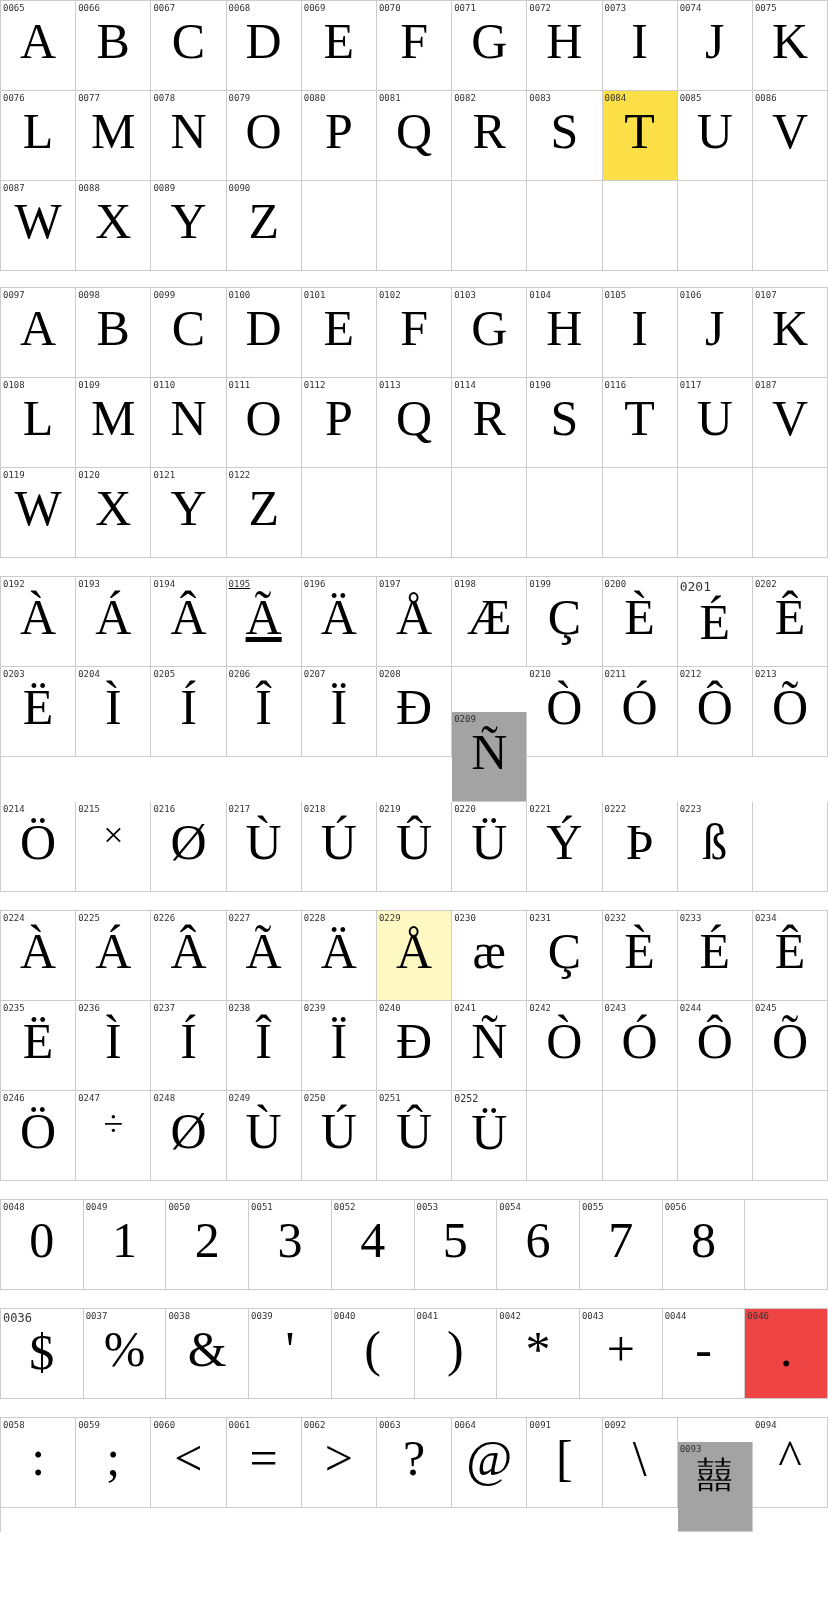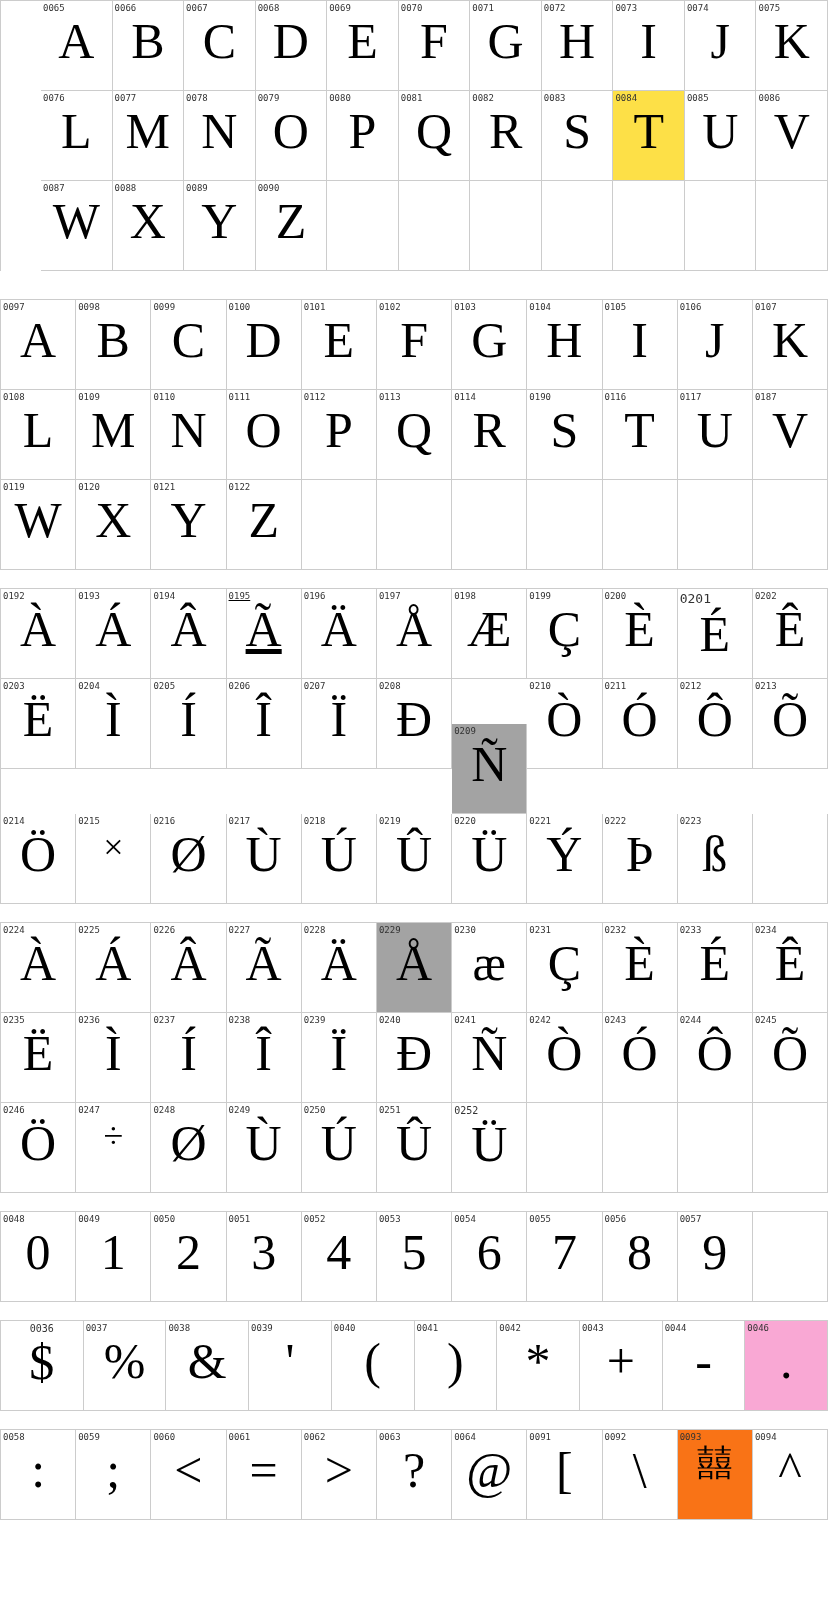--- a/index.html
+++ b/index.html
@@ -7,21 +7,21 @@
       background: #fff;
       font-family: sans-serif;
       width: 828px;
     }
   </style>
 </head>
 <body>
 
 <div style="background:#fff; padding:0;">
   <div id="chart-container">
-      <div style="border-top: 1px solid rgb(204, 204, 204); border-left: 1px solid rgb(204, 204, 204); margin-bottom: 28px; padding-left: 40px;">
+      <div style="border-top: 1px solid rgb(204, 204, 204); border-left: 1px solid rgb(204, 204, 204); margin-bottom: 16px;">
         <div style="display: flex; width: 100%;">
           <div style="border-top: none; border-right: 1px solid rgb(204, 204, 204); border-bottom: 1px solid rgb(204, 204, 204); border-left: none; border-image: initial; flex: 1 1 0%; min-width: 0px; height: 90px; position: relative; padding: 2px 2px 0px; background-color: rgb(255, 255, 255);">
             <span style="font-size: 9px; color: rgb(51, 51, 51); font-family: monospace; display: block; line-height: 1.2;">0065</span>
             <span style="display: block; text-align: center; font-size: 50px; line-height: 1; font-family: serif; color: rgb(0, 0, 0); margin-top: 2px;">A</span>
           </div>
           <div style="border-top: none; border-right: 1px solid rgb(204, 204, 204); border-bottom: 1px solid rgb(204, 204, 204); border-left: none; border-image: initial; flex: 1 1 0%; min-width: 0px; height: 90px; position: relative; padding: 2px 2px 0px; background-color: rgb(255, 255, 255);">
             <span style="font-size: 9px; color: rgb(51, 51, 51); font-family: monospace; display: block; line-height: 1.2;">0066</span>
             <span style="display: block; text-align: center; font-size: 50px; line-height: 1; font-family: serif; color: rgb(0, 0, 0); margin-top: 2px;">B</span>
           </div>
           <div style="border-top: none; border-right: 1px solid rgb(204, 204, 204); border-bottom: 1px solid rgb(204, 204, 204); border-left: none; border-image: initial; flex: 1 1 0%; min-width: 0px; height: 90px; position: relative; padding: 2px 2px 0px; background-color: rgb(255, 255, 255);">
@@ -404,21 +404,21 @@
             <span style="display: block; text-align: center; font-size: 50px; line-height: 1; font-family: serif; color: rgb(0, 0, 0); margin-top: 2px;">Â</span>
           </div>
           <div style="border-top: none; border-right: 1px solid rgb(204, 204, 204); border-bottom: 1px solid rgb(204, 204, 204); border-left: none; border-image: initial; flex: 1 1 0%; min-width: 0px; height: 90px; position: relative; padding: 2px 2px 0px; background-color: rgb(255, 255, 255);">
             <span style="font-size: 9px; color: rgb(51, 51, 51); font-family: monospace; display: block; line-height: 1.2;">0227</span>
             <span style="display: block; text-align: center; font-size: 50px; line-height: 1; font-family: serif; color: rgb(0, 0, 0); margin-top: 2px;">Ã</span>
           </div>
           <div style="border-top: none; border-right: 1px solid rgb(204, 204, 204); border-bottom: 1px solid rgb(204, 204, 204); border-left: none; border-image: initial; flex: 1 1 0%; min-width: 0px; height: 90px; position: relative; padding: 2px 2px 0px; background-color: rgb(255, 255, 255);">
             <span style="font-size: 9px; color: rgb(51, 51, 51); font-family: monospace; display: block; line-height: 1.2;">0228</span>
             <span style="display: block; text-align: center; font-size: 50px; line-height: 1; font-family: serif; color: rgb(0, 0, 0); margin-top: 2px;">Ä</span>
           </div>
-          <div style="border-top: none; border-right: 1px solid rgb(204, 204, 204); border-bottom: 1px solid rgb(204, 204, 204); border-left: none; border-image: initial; flex: 1 1 0%; min-width: 0px; height: 90px; position: relative; padding: 2px 2px 0px; background-color: #a3a3a3;">
+          <div style="border-top: none; border-right: 1px solid rgb(204, 204, 204); border-bottom: 1px solid rgb(204, 204, 204); border-left: none; border-image: initial; flex: 1 1 0%; min-width: 0px; height: 90px; position: relative; padding: 2px 2px 0px; background-color: #fef9c3;">
             <span style="font-size: 9px; color: rgb(51, 51, 51); font-family: monospace; display: block; line-height: 1.2;">0229</span>
             <span style="display: block; text-align: center; font-size: 50px; line-height: 1; font-family: serif; color: rgb(0, 0, 0); margin-top: 2px;">Å</span>
           </div>
           <div style="border-top: none; border-right: 1px solid rgb(204, 204, 204); border-bottom: 1px solid rgb(204, 204, 204); border-left: none; border-image: initial; flex: 1 1 0%; min-width: 0px; height: 90px; position: relative; padding: 2px 2px 0px; background-color: rgb(255, 255, 255);">
             <span style="font-size: 9px; color: rgb(51, 51, 51); font-family: monospace; display: block; line-height: 1.2;">0230</span>
             <span style="display: block; text-align: center; font-size: 50px; line-height: 1; font-family: serif; color: rgb(0, 0, 0); margin-top: 2px;">æ</span>
           </div>
           <div style="border-top: none; border-right: 1px solid rgb(204, 204, 204); border-bottom: 1px solid rgb(204, 204, 204); border-left: none; border-image: initial; flex: 1 1 0%; min-width: 0px; height: 90px; position: relative; padding: 2px 2px 0px; background-color: rgb(255, 255, 255);">
             <span style="font-size: 9px; color: rgb(51, 51, 51); font-family: monospace; display: block; line-height: 1.2;">0231</span>
             <span style="display: block; text-align: center; font-size: 50px; line-height: 1; font-family: serif; color: rgb(0, 0, 0); margin-top: 2px;">Ç</span>
@@ -548,31 +548,27 @@
             <span style="display: block; text-align: center; font-size: 50px; line-height: 1; font-family: serif; color: rgb(0, 0, 0); margin-top: 2px;">6</span>
           </div>
           <div style="border-top: none; border-right: 1px solid rgb(204, 204, 204); border-bottom: 1px solid rgb(204, 204, 204); border-left: none; border-image: initial; flex: 1 1 0%; min-width: 0px; height: 90px; position: relative; padding: 2px 2px 0px; background-color: rgb(255, 255, 255);">
             <span style="font-size: 9px; color: rgb(51, 51, 51); font-family: monospace; display: block; line-height: 1.2;">0055</span>
             <span style="display: block; text-align: center; font-size: 50px; line-height: 1; font-family: serif; color: rgb(0, 0, 0); margin-top: 2px;">7</span>
           </div>
           <div style="border-top: none; border-right: 1px solid rgb(204, 204, 204); border-bottom: 1px solid rgb(204, 204, 204); border-left: none; border-image: initial; flex: 1 1 0%; min-width: 0px; height: 90px; position: relative; padding: 2px 2px 0px; background-color: rgb(255, 255, 255);">
             <span style="font-size: 9px; color: rgb(51, 51, 51); font-family: monospace; display: block; line-height: 1.2;">0056</span>
             <span style="display: block; text-align: center; font-size: 50px; line-height: 1; font-family: serif; color: rgb(0, 0, 0); margin-top: 2px;">8</span>
           </div>
-          <div style="border-top: none; border-right: 1px solid rgb(204, 204, 204); border-bottom: 1px solid rgb(204, 204, 204); border-left: none; border-image: initial; flex: 1 1 0%; min-width: 0px; height: 90px; position: relative; padding: 2px 2px 0px; background-color: rgb(255, 255, 255);">
-            <span style="font-size: 9px; color: rgb(51, 51, 51); font-family: monospace; display: block; line-height: 1.2;">0057</span>
-            <span style="display: block; text-align: center; font-size: 50px; line-height: 1; font-family: serif; color: rgb(0, 0, 0); margin-top: 2px;">9</span>
-          </div>
           <div style="border-top: none; border-right: 1px solid rgb(204, 204, 204); border-bottom: 1px solid rgb(204, 204, 204); border-left: none; border-image: initial; flex: 1 1 0%; min-width: 0px; height: 90px; position: relative; padding: 2px 2px 0px; background-color: rgb(255, 255, 255);"></div>
         </div>
       </div>
       <div style="border-top: 1px solid rgb(204, 204, 204); border-left: 1px solid rgb(204, 204, 204); margin-bottom: 18px;">
         <div style="display: flex; width: 100%;">
           <div style="border-top: none; border-right: 1px solid rgb(204, 204, 204); border-bottom: 1px solid rgb(204, 204, 204); border-left: none; border-image: initial; flex: 1 1 0%; min-width: 0px; height: 90px; position: relative; padding: 2px 2px 0px; background-color: rgb(255, 255, 255);">
-            <span style="font-size: 10px; color: rgb(51, 51, 51); font-family: monospace; display: block; line-height: 1.2; text-align: center;">0036</span>
+            <span style="font-size: 12px; color: rgb(51, 51, 51); font-family: monospace; display: block; line-height: 1.2;">0036</span>
             <span style="display: block; text-align: center; font-size: 50px; line-height: 1; font-family: serif; color: rgb(0, 0, 0); margin-top: 2px;">$</span>
           </div>
           <div style="border-top: none; border-right: 1px solid rgb(204, 204, 204); border-bottom: 1px solid rgb(204, 204, 204); border-left: none; border-image: initial; flex: 1 1 0%; min-width: 0px; height: 90px; position: relative; padding: 2px 2px 0px; background-color: rgb(255, 255, 255);">
             <span style="font-size: 9px; color: rgb(51, 51, 51); font-family: monospace; display: block; line-height: 1.2;">0037</span>
             <span style="display: block; text-align: center; font-size: 50px; line-height: 1; font-family: serif; color: rgb(0, 0, 0); margin-top: 2px;">%</span>
           </div>
           <div style="border-top: none; border-right: 1px solid rgb(204, 204, 204); border-bottom: 1px solid rgb(204, 204, 204); border-left: none; border-image: initial; flex: 1 1 0%; min-width: 0px; height: 90px; position: relative; padding: 2px 2px 0px; background-color: rgb(255, 255, 255);">
             <span style="font-size: 9px; color: rgb(51, 51, 51); font-family: monospace; display: block; line-height: 1.2;">0038</span>
             <span style="display: block; text-align: center; font-size: 50px; line-height: 1; font-family: serif; color: rgb(0, 0, 0); margin-top: 2px;">&amp;</span>
           </div>
@@ -593,21 +589,21 @@
             <span style="display: block; text-align: center; font-size: 50px; line-height: 1; font-family: serif; color: rgb(0, 0, 0); margin-top: 2px;">*</span>
           </div>
           <div style="border-top: none; border-right: 1px solid rgb(204, 204, 204); border-bottom: 1px solid rgb(204, 204, 204); border-left: none; border-image: initial; flex: 1 1 0%; min-width: 0px; height: 90px; position: relative; padding: 2px 2px 0px; background-color: rgb(255, 255, 255);">
             <span style="font-size: 9px; color: rgb(51, 51, 51); font-family: monospace; display: block; line-height: 1.2;">0043</span>
             <span style="display: block; text-align: center; font-size: 50px; line-height: 1; font-family: serif; color: rgb(0, 0, 0); margin-top: 2px;">+</span>
           </div>
           <div style="border-top: none; border-right: 1px solid rgb(204, 204, 204); border-bottom: 1px solid rgb(204, 204, 204); border-left: none; border-image: initial; flex: 1 1 0%; min-width: 0px; height: 90px; position: relative; padding: 2px 2px 0px; background-color: rgb(255, 255, 255);">
             <span style="font-size: 9px; color: rgb(51, 51, 51); font-family: monospace; display: block; line-height: 1.2;">0044</span>
             <span style="display: block; text-align: center; font-size: 50px; line-height: 1; font-family: serif; color: rgb(0, 0, 0); margin-top: 2px;">-</span>
           </div>
-          <div style="border-top: none; border-right: 1px solid rgb(204, 204, 204); border-bottom: 1px solid rgb(204, 204, 204); border-left: none; border-image: initial; flex: 1 1 0%; min-width: 0px; height: 90px; position: relative; padding: 2px 2px 0px; background-color: #f9a8d4;">
+          <div style="border-top: none; border-right: 1px solid rgb(204, 204, 204); border-bottom: 1px solid rgb(204, 204, 204); border-left: none; border-image: initial; flex: 1 1 0%; min-width: 0px; height: 90px; position: relative; padding: 2px 2px 0px; background-color: #ef4444;">
             <span style="font-size: 9px; color: rgb(51, 51, 51); font-family: monospace; display: block; line-height: 1.2;">0046</span>
             <span style="display: block; text-align: center; font-size: 50px; line-height: 1; font-family: serif; color: rgb(0, 0, 0); margin-top: 2px;">.</span>
           </div>
         </div>
       </div>
       <div style="border-top: 1px solid rgb(204, 204, 204); border-left: 1px solid rgb(204, 204, 204); margin-bottom: 18px;">
         <div style="display: flex; width: 100%;">
           <div style="border-top: none; border-right: 1px solid rgb(204, 204, 204); border-bottom: 1px solid rgb(204, 204, 204); border-left: none; border-image: initial; flex: 1 1 0%; min-width: 0px; height: 90px; position: relative; padding: 2px 2px 0px; background-color: rgb(255, 255, 255);">
             <span style="font-size: 9px; color: rgb(51, 51, 51); font-family: monospace; display: block; line-height: 1.2;">0058</span>
             <span style="display: block; text-align: center; font-size: 50px; line-height: 1; font-family: serif; color: rgb(0, 0, 0); margin-top: 2px;">:</span>
@@ -637,21 +633,21 @@
             <span style="display: block; text-align: center; font-size: 50px; line-height: 1; font-family: serif; color: rgb(0, 0, 0); margin-top: 2px;">@</span>
           </div>
           <div style="border-top: none; border-right: 1px solid rgb(204, 204, 204); border-bottom: 1px solid rgb(204, 204, 204); border-left: none; border-image: initial; flex: 1 1 0%; min-width: 0px; height: 90px; position: relative; padding: 2px 2px 0px; background-color: rgb(255, 255, 255);">
             <span style="font-size: 9px; color: rgb(51, 51, 51); font-family: monospace; display: block; line-height: 1.2;">0091</span>
             <span style="display: block; text-align: center; font-size: 50px; line-height: 1; font-family: serif; color: rgb(0, 0, 0); margin-top: 2px;">[</span>
           </div>
           <div style="border-top: none; border-right: 1px solid rgb(204, 204, 204); border-bottom: 1px solid rgb(204, 204, 204); border-left: none; border-image: initial; flex: 1 1 0%; min-width: 0px; height: 90px; position: relative; padding: 2px 2px 0px; background-color: rgb(255, 255, 255);">
             <span style="font-size: 9px; color: rgb(51, 51, 51); font-family: monospace; display: block; line-height: 1.2;">0092</span>
             <span style="display: block; text-align: center; font-size: 50px; line-height: 1; font-family: serif; color: rgb(0, 0, 0); margin-top: 2px;">\</span>
           </div>
-          <div style="border-top: none; border-right: 1px solid rgb(204, 204, 204); border-bottom: 1px solid rgb(204, 204, 204); border-left: none; border-image: initial; flex: 1 1 0%; min-width: 0px; height: 90px; position: relative; padding: 2px 2px 0px; background-color: #f97316;">
+          <div style="border-top: none; border-right: 1px solid rgb(204, 204, 204); border-bottom: 1px solid rgb(204, 204, 204); border-left: none; border-image: initial; flex: 1 1 0%; min-width: 0px; height: 90px; position: relative; padding: 2px 2px 0px; background-color: #a3a3a3; margin-top: 24px;">
             <span style="font-size: 9px; color: rgb(51, 51, 51); font-family: monospace; display: block; line-height: 1.2;">0093</span>
             <span style="display: block; text-align: center; font-size: 36px; line-height: 1; font-family: serif; color: rgb(0, 0, 0); margin-top: 2px;">囍</span>
           </div>
           <div style="border-top: none; border-right: 1px solid rgb(204, 204, 204); border-bottom: 1px solid rgb(204, 204, 204); border-left: none; border-image: initial; flex: 1 1 0%; min-width: 0px; height: 90px; position: relative; padding: 2px 2px 0px; background-color: rgb(255, 255, 255);">
             <span style="font-size: 9px; color: rgb(51, 51, 51); font-family: monospace; display: block; line-height: 1.2;">0094</span>
             <span style="display: block; text-align: center; font-size: 50px; line-height: 1; font-family: serif; color: rgb(0, 0, 0); margin-top: 2px;">^</span>
           </div>
         </div>
       </div>
     </div>

